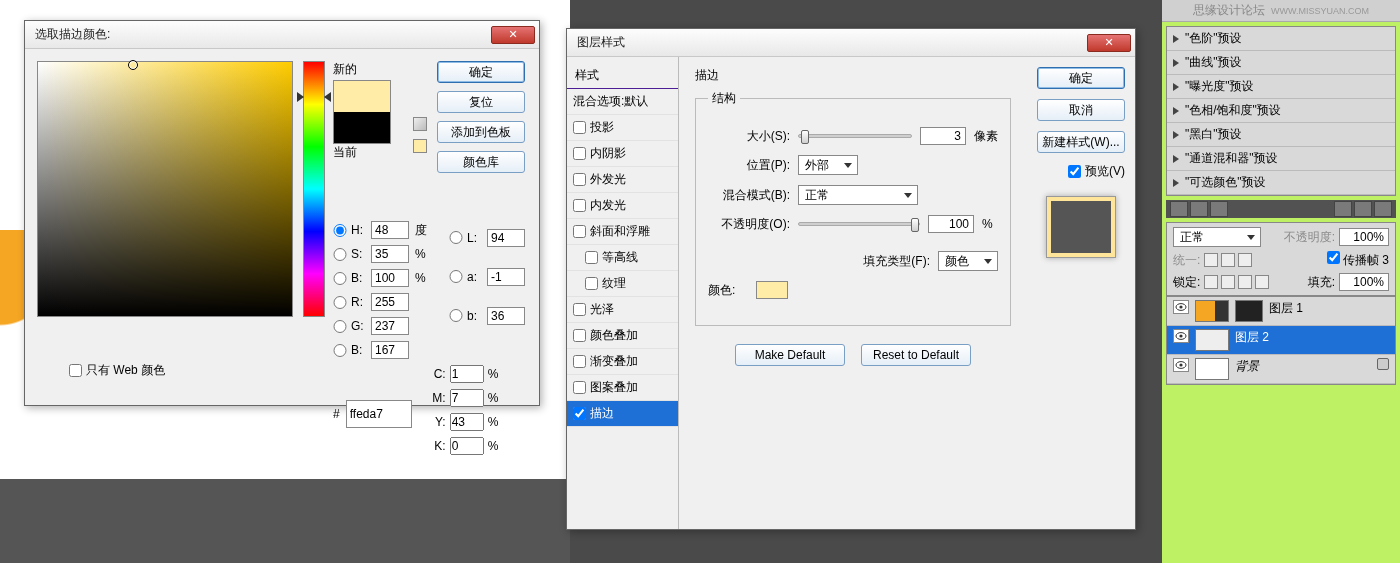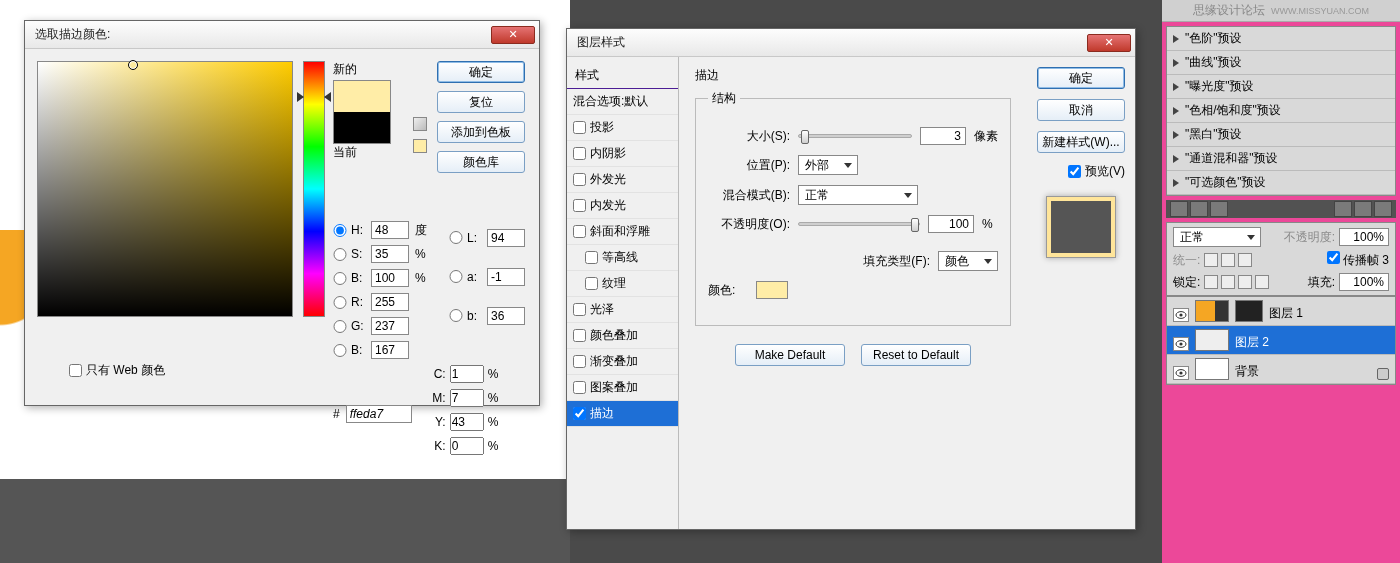--- a/index.html
+++ b/index.html
@@ -34,21 +34,21 @@
 .cp-fields { display: grid; grid-template-columns: auto auto auto auto auto auto; gap: 6px 4px; align-items: center; margin-top: 40px; }
 .cp-fields input[type=radio] { margin: 0; }
 .cp-fields .lbl { min-width: 16px; }
 .cp-fields .val { width: 38px; height: 18px; border: 1px solid #888; padding: 0 3px; background: #fff; text-align: left; }
 .cp-fields .unit { width: 16px; }
 .cmyk { display: grid; grid-template-columns: auto auto auto; gap: 6px 4px; align-items: center; }
 .cmyk .lbl { min-width: 16px; text-align: right; }
 .btn { height: 22px; border: 1px solid #7a9fc4; background: linear-gradient(#fff,#e5eef7); border-radius: 3px; display: flex; align-items: center; justify-content: center; cursor: pointer; }
 .btn.primary { border-color: #2f6fb0; box-shadow: 0 0 0 1px #8fbce6 inset; }
 .hex-row { display: flex; align-items: center; gap: 6px; margin-top: 8px; }
-.hex-row .val { width: 70px; height: 18px; border: 1px solid #888; padding: 0 3px; background: #fff; font-style: italic; }
+.hex-row .val { width: 70px; height: 28px; border: 1px solid #888; padding: 0 3px; background: #fff; }
 .webonly { margin-top: 12px; display: flex; align-items: center; gap: 4px; position: absolute; left: 44px; bottom: 26px; }
 
 
 .ls { left: 566px; top: 28px; width: 570px; height: 502px; }
 .ls-body { display: flex; height: calc(100% - 28px); }
 .ls-left { width: 112px; border-right: 1px solid #bbb; padding: 6px 0; }
 .ls-left .hdr { padding: 4px 8px; font-weight: normal; border-bottom: 1px solid #4c1d95; }
 .ls-left .row { padding: 4px 6px; display: flex; align-items: center; gap: 4px; border-bottom: 1px solid #e2e2e2; }
 .ls-left .row.indent { padding-left: 18px; }
 .ls-left .row.sel { background: #1e6fd6; color: #fff; }
@@ -63,37 +63,37 @@
 .numbox { width: 46px; height: 18px; border: 1px solid #888; background: #fff; padding: 0 4px; text-align: right; }
 .combo { height: 20px; border: 1px solid #888; background: #fff; padding: 0 18px 0 6px; display: inline-flex; align-items: center; position: relative; min-width: 60px; }
 .combo::after { content: ""; position: absolute; right: 5px; top: 7px; border-left: 4px solid transparent; border-right: 4px solid transparent; border-top: 5px solid #333; }
 .swatch-sm { width: 32px; height: 18px; border: 1px solid #888; background: #ffeda7; display: inline-block; }
 .btnrow { display: flex; gap: 16px; justify-content: center; margin-top: 18px; }
 .ls-right { width: 108px; padding: 10px; display: flex; flex-direction: column; gap: 10px; align-items: stretch; }
 .ls-right .preview-box { width: 70px; height: 62px; border: 1px solid #999; background: #555; box-shadow: 0 0 0 4px #ffe59a inset, 0 0 6px rgba(0,0,0,.3); align-self: center; margin-top: 6px; }
 .ls-right label { display: flex; align-items: center; gap: 4px; justify-content: flex-end; }
 
 
-.rpanel { position: absolute; right: 0; top: 0; width: 238px; height: 563px; background: #ec4899; }
+.rpanel { position: absolute; right: 0; top: 0; width: 238px; height: 563px; background: #bef264; }
 .presets { background: #d9d9d9; border: 1px solid #888; margin: 4px; }
 .watermark { text-align: center; color: #888; font-size: 11px; padding: 2px 0; background: #d0d0d0; border-bottom: 1px solid #aaa; display: flex; gap: 6px; justify-content: center; align-items: center; }
 .prow { display: flex; align-items: center; gap: 6px; padding: 3px 6px; border-bottom: 1px solid #bbb; }
 .prow .tri { width: 0; height: 0; border-top: 4px solid transparent; border-bottom: 4px solid transparent; border-left: 6px solid #444; }
 .toolstrip { height: 18px; background: #525252; display: flex; gap: 2px; padding: 0 4px; align-items: center; margin: 4px; }
 .toolstrip .tbtn { width: 18px; height: 16px; background: #7a7a7a; border: 1px solid #444; }
 .tabs { display: flex; background: #6a6a6a; padding: 0 4px; }
 .tabs .tab { padding: 3px 8px; color: #ddd; }
 .tabs .tab.active { background: #d9d9d9; color: #000; border-top-left-radius: 3px; border-top-right-radius: 3px; }
 .layer-opts { background: #d9d9d9; padding: 4px 6px; border: 1px solid #888; margin: 0 4px; display: flex; flex-direction: column; gap: 4px; }
 .layer-opts .r { display: flex; align-items: center; gap: 4px; }
 .layer-opts .combo { min-width: 88px; }
 .layer-opts .numbox { width: 50px; }
 .layer-opts .greylbl { color: #8a8a8a; }
 .layer-list { background: #d9d9d9; border: 1px solid #888; margin: 0 4px; }
-.layer-item { display: flex; align-items: flex-end; gap: 6px; padding: 3px 6px; border-bottom: 1px solid #bbb; }
+.layer-item { display: flex; align-items: flex-start; gap: 6px; padding: 3px 6px; border-bottom: 1px solid #bbb; }
 .layer-item.sel { background: #1e6fd6; color: #fff; }
 .eye { width: 16px; height: 14px; border: 1px solid #888; background: #fff; display: flex; align-items: center; justify-content: center; }
 .eye svg { width: 12px; height: 10px; }
 .thumb-box { width: 34px; height: 22px; border: 1px solid #777; background: #fff; }
 .thumb-box.t1 { background: linear-gradient(90deg,#f5a623 0 60%, #333 60%); }
 .thumb-box.t2 { background: #eee; }
 .lock-ic { width: 12px; height: 12px; border: 1px solid #666; border-radius: 2px; position: relative; margin-left: auto; background: #ccc; }
 .tiny-icons { display: flex; gap: 3px; }
 .tiny-icons .ti { width: 14px; height: 14px; border: 1px solid #888; background: #eee; }
 </style>
@@ -461,17 +461,17 @@
       <span>图层 2</span>
     </div>
     <div class="layer-item">
       <div class="eye">
           <svg viewBox="0 0 12 8">
             <ellipse cx="6" cy="4" rx="5" ry="3.4" fill="none" stroke="#333"></ellipse>
             <circle cx="6" cy="4" r="1.6" fill="#333"></circle>
           </svg>
         </div>
       <div class="thumb-box"></div>
-      <span style="">背景</span>
+      <span style="font-style:italic">背景</span>
       <span class="lock-ic"></span>
     </div>
   </div>
 </div>
 
 </body></html>

